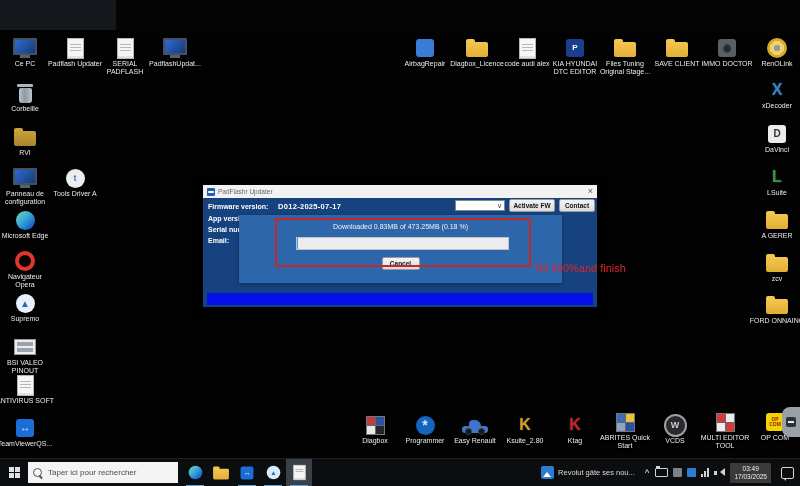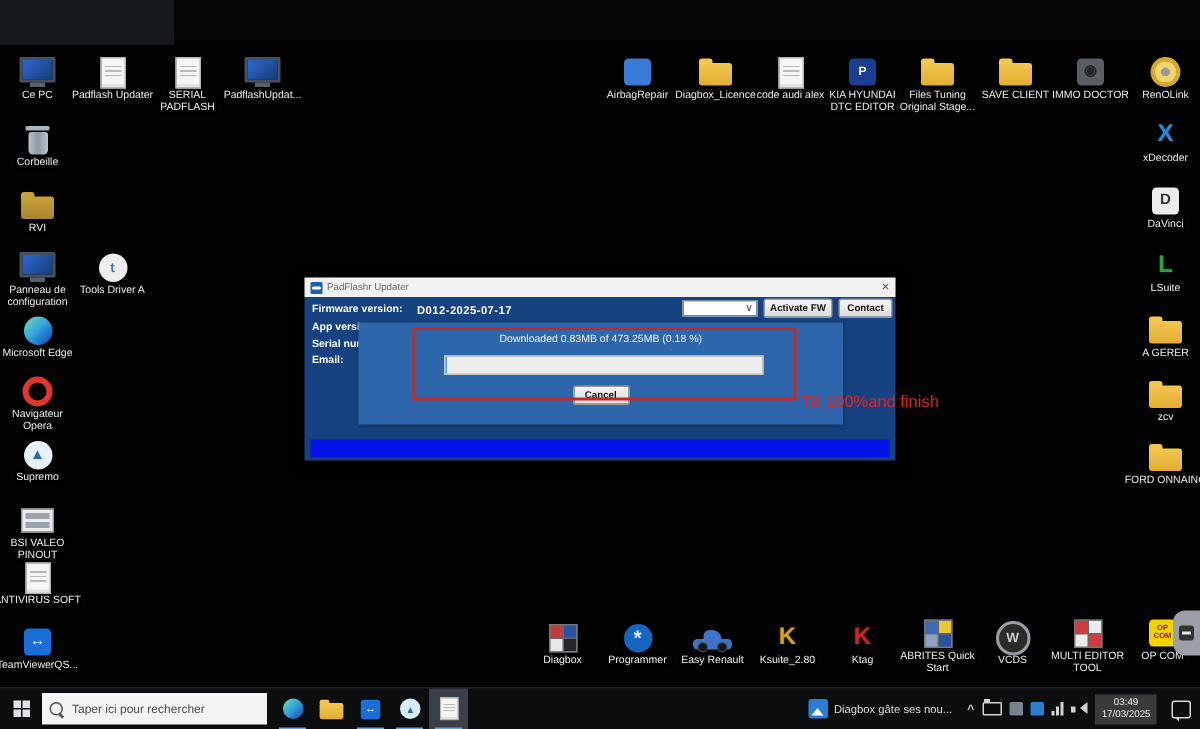--- a/index.html
+++ b/index.html
@@ -491,21 +491,21 @@
         <div class="tb-app active">
           <div class="ick">
             <div class="ic-page"></div>
           </div>
           <span class="ul"></span>
         </div>
       </div>
     <div class="tb-right">
       <div class="news">
         <span class="news-ico"></span>
-        <span class="news-txt">Diagbox gâte ses nou...</span>
+        <span class="news-txt">Revolut gâte ses nou...</span>
       </div>
       <span class="chev">^</span>
       <div class="tray" id="tray">
           <span class="fmini"></span>
           <span class="tr-sq" style="background: rgb(122, 130, 140);"></span>
           <span class="tr-sq" style="background: rgb(45, 125, 210);"></span>
           <span class="bars">
             <i></i>
             <i></i>
             <i></i>

